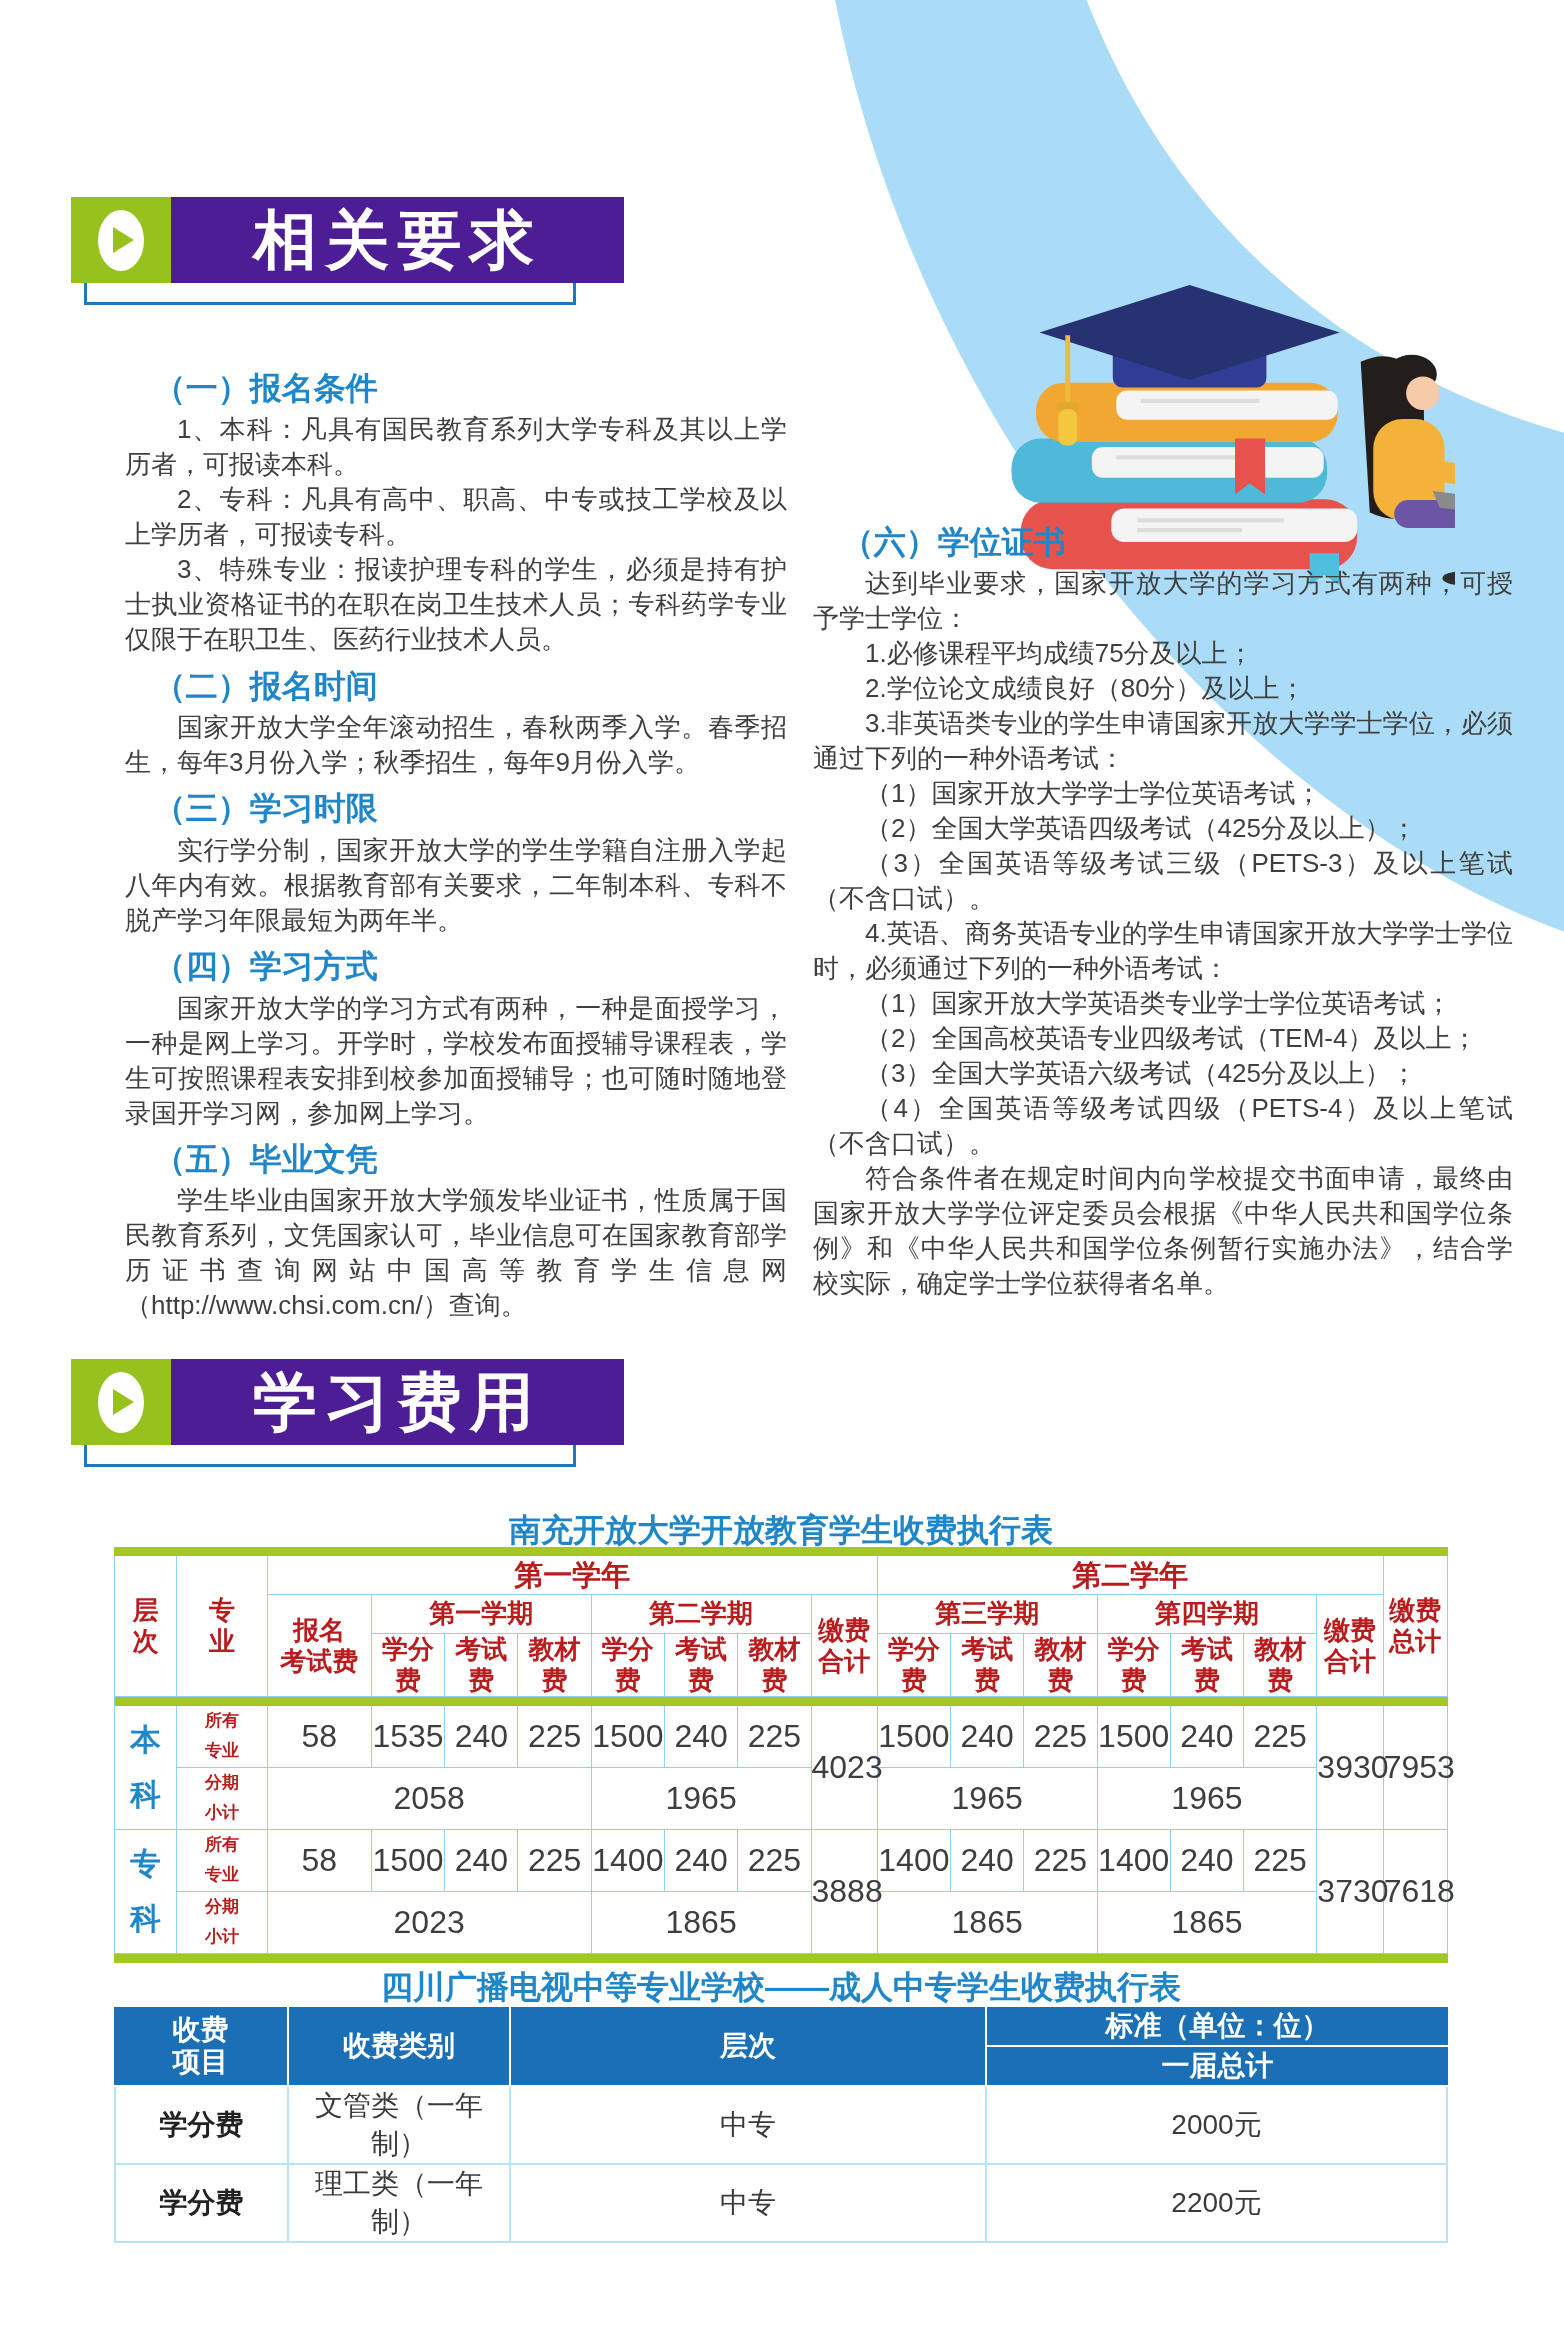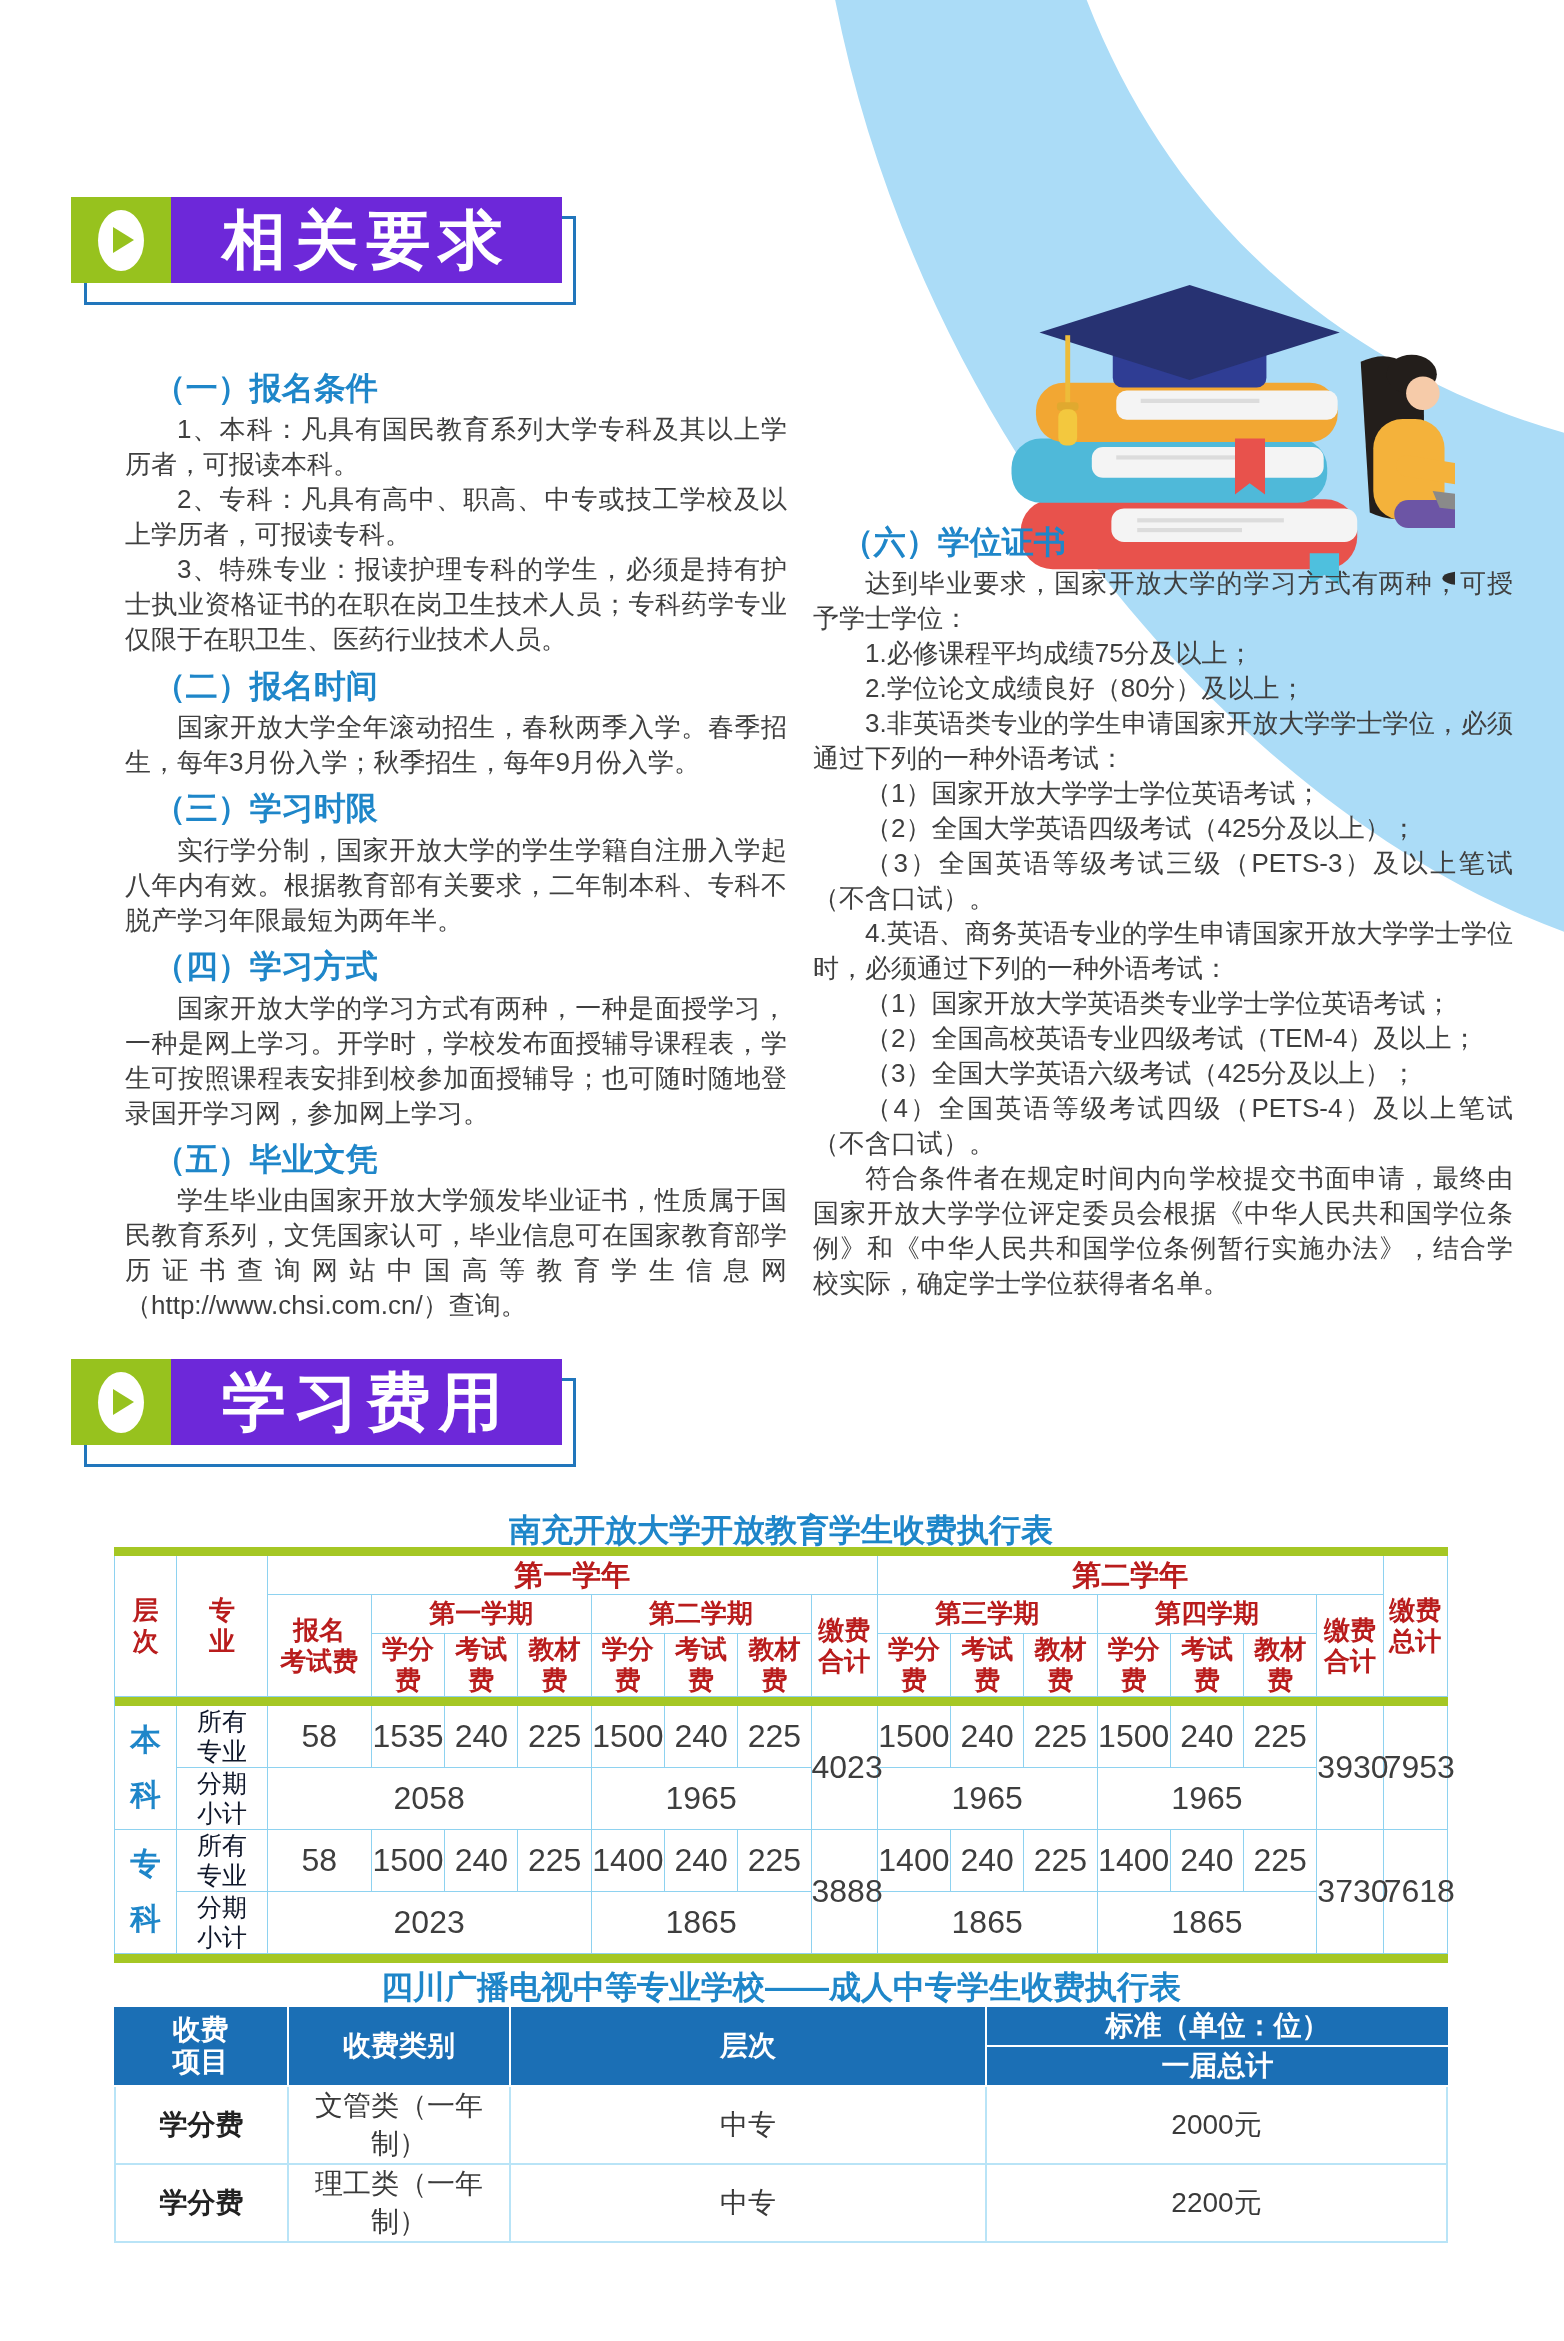--- a/index.html
+++ b/index.html
@@ -14,22 +14,22 @@
 
   
   .illus { left:1008px; top:279px; width:447px; height:308px; z-index:1; }
 
   
   .banner { left:71px; width:513px; height:111px; z-index:3; }
   .banner .outline { position:absolute; left:12.5px; top:19.4px; width:492px; height:89px;
       background:#ffffff; border:3.5px solid #2176BC; box-sizing:border-box; }
   .banner .greenbox { position:absolute; left:0; top:0; width:100px; height:86px;
       background:#97C21E; display:flex; align-items:center; justify-content:center; }
-  .banner .bluebox { position:absolute; left:100px; top:0; width:391px; height:86px;
-      background:#6d28d9; color:#ffffff; display:flex; align-items:center; justify-content:center;
+  .banner .bluebox { position:absolute; left:100px; top:0; width:453px; height:86px;
+      background:#4c1d95; color:#ffffff; display:flex; align-items:center; justify-content:center;
       font-size:64px; font-weight:bold; letter-spacing:8.3px; }
   .playcircle { width:46px; height:61px; background:#ffffff; border-radius:50%;
       display:flex; align-items:center; justify-content:center; }
   .playtri { width:0; height:0; border-left:21px solid #97C21E;
       border-top:13px solid transparent; border-bottom:13px solid transparent; margin-left:5.5px; }
 
   
   .col { z-index:2; color:#3F3F3F; font-size:26px; line-height:35px; text-align:justify;margin-left:20px; }
   .col-left  { left:105px;  top:359px; width:662px; }
   .col-right { left:793px; top:513px; width:700px; }
@@ -46,21 +46,21 @@
       border-top:9px solid #A5C724; border-bottom:9px solid #A5C724; }
   table.t1 { width:1334px; table-layout:fixed; border-collapse:separate; border-spacing:0;
       border-left:1.4px solid #8ED2F0; background:#ffffff; }
   table.t1 th, table.t1 td { border-right:1.4px solid #8ED2F0; border-bottom:1.4px solid #8ED2F0;
       text-align:center; vertical-align:middle; padding:0; }
   table.t1 th { color:#b91c1c; font-size:26px; font-weight:bold; line-height:1.2; }
   table.t1 th.yr { font-size:29px; }
   .vstack { white-space:pre-line; line-height:64px; }
   .h2l { white-space:pre-line; line-height:32px; }
   td.level { white-space:pre-line; line-height:55px; color:#1E86C9; font-weight:bold; font-size:30.5px; }
-  td.sub2 { white-space:pre-line; line-height:30.5px; color:#0f172a; font-weight:normal; font-size:25px; }
+  td.sub2 { white-space:pre-line; line-height:30.5px; color:#b91c1c; font-weight:bold; font-size:17px; }
   td.num { color:#3E3E3E; font-size:32px; font-weight:normal; }
   tr.hr1 { height:39px; } tr.hr2 { height:39px; } tr.hr3 { height:42px; }
   tr.r-num { height:60px; } tr.r-inst { height:60px; }
   td.gsep { height:8.3px; background:#A5C724; border:none !important; padding:0; }
 
   
   .t2wrap { left:114px; top:2007px; width:1334px; z-index:2; }
   table.t2 { width:1334px; table-layout:fixed; border-collapse:separate; border-spacing:0; }
   table.t2 th { background:#1B6FB5; color:#ffffff; font-size:28px; font-weight:bold;
       text-align:center; vertical-align:middle; border-right:2.8px solid #ffffff;

